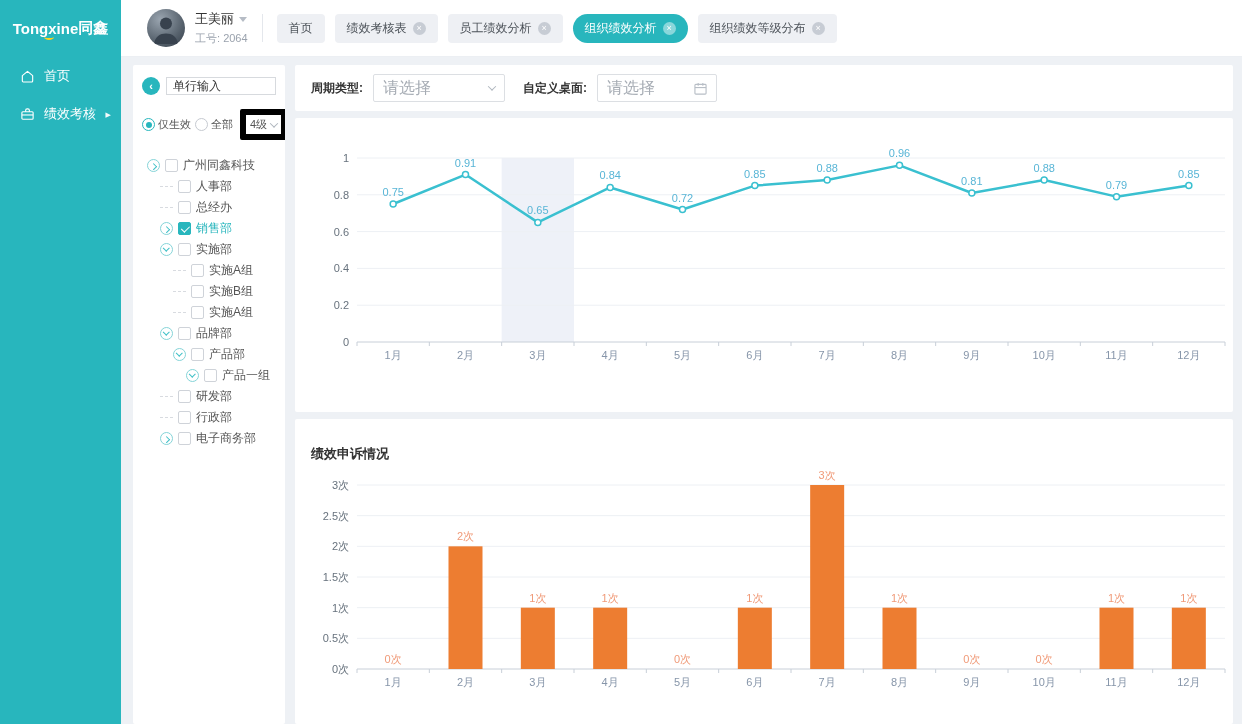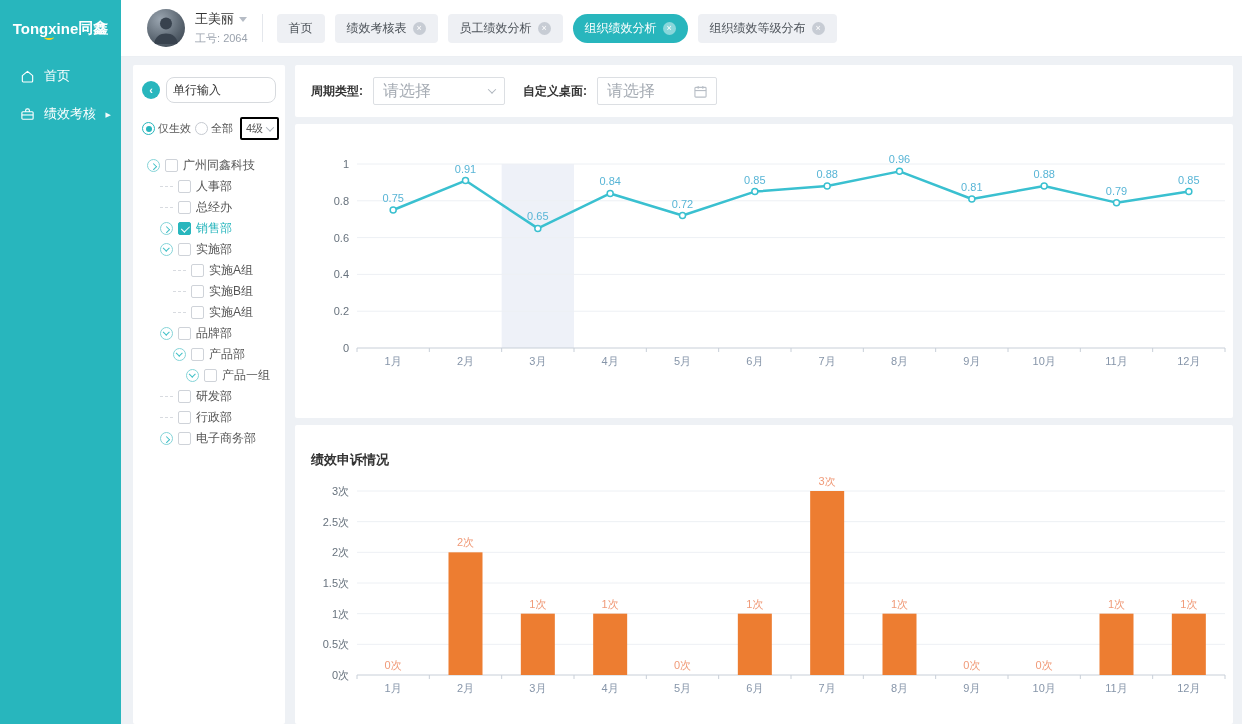--- a/index.html
+++ b/index.html
@@ -50,31 +50,31 @@
 
   
   .content { flex:1; display:flex; gap:10px; padding:8px 9px 0 12px; min-height:0; }
 
   .tree-card { width:152px; flex-shrink:0; background:#fff; border-radius:2px;
           padding:12px 9px; font-size:12px; overflow:hidden; }
   .tree-head { display:flex; align-items:center; gap:6px; }
   .collapse-btn { width:18px; height:18px; border-radius:50%; background:#28b6bd;
           color:#fff; border:none; font-size:11px; line-height:16px; text-align:center;
           padding:0; flex-shrink:0; cursor:pointer; font-weight:bold; }
-  .search-input { flex:1; min-width:0; height:26px; border:1px solid #d7dade;
-          border-radius:8px; padding:0 6px; font-size:12px; color:#333; outline:none; }
+  .search-input { flex:1; min-width:0; height:18px; border:1px solid #d7dade;
+          border-radius:0; padding:0 6px; font-size:12px; color:#333; outline:none; }
   .radio-row { display:flex; align-items:center; gap:4px; margin-top:14px;
           font-size:11px; color:#555; white-space:nowrap; }
   .radio-item { display:flex; align-items:center; gap:3px; cursor:pointer; }
   .radio { width:13px; height:13px; border-radius:50%; border:1px solid #c6cad1;
           position:relative; flex-shrink:0; background:#fff; }
   .radio.on { border-color:#28b6bd; }
   .radio.on::after { content:''; position:absolute; inset:2.5px; border-radius:50%;
           background:#28b6bd; }
-  .lvl-select { margin-left:3px; border:2px solid #000000; border-radius:2px;
+  .lvl-select { margin-left:3px; border:6px solid #000000; border-radius:2px;
           font-size:11px; color:#555; padding:2px 4px; display:flex; align-items:center;
           gap:4px; cursor:pointer; }
   .chev { width:6px; height:6px; border-right:1.3px solid #aeb5bd;
           border-bottom:1.3px solid #aeb5bd; transform:rotate(45deg) translate(-1px,-1px); }
 
   .tree { margin-top:15px; }
   .tnode { display:flex; align-items:center; height:21px; gap:5px; cursor:pointer; }
   .expander { width:13px; height:13px; border-radius:50%; border:1px solid #85d4d8;
           display:flex; align-items:center; justify-content:center; flex-shrink:0;
           background:#fff; }
@@ -85,21 +85,21 @@
   .dash { width:13px; border-top:1px dashed #d8dbe0; flex-shrink:0; }
   .cbox { width:13px; height:13px; border:1px solid #cfd3d9; border-radius:2px;
           background:#fff; flex-shrink:0; position:relative; }
   .cbox.checked { background:#28b6bd; border-color:#28b6bd; }
   .cbox.checked::after { content:''; position:absolute; left:4px; top:1px; width:3.5px;
           height:7px; border:solid #fff; border-width:0 1.5px 1.5px 0; transform:rotate(45deg); }
   .tlabel { color:#555; white-space:nowrap; }
   .tlabel.sel { color:#28b6bd; }
 
   .main-col { flex:1; display:flex; flex-direction:column; gap:7px; min-width:0; }
-  .filter-card { background:#fff; border-radius:2px; height:52px; flex-shrink:0;
+  .filter-card { background:#fff; border-radius:2px; height:46px; flex-shrink:0;
           display:flex; align-items:center; gap:10px; padding:0 16px; }
   .f-label { font-size:12px; font-weight:bold; color:#333; }
   .f-select { width:132px; height:28px; border:1px solid #dcdfe3; border-radius:2px;
           display:flex; align-items:center; justify-content:space-between;
           padding:0 9px; font-size:16px; color:#a6acb4; cursor:pointer; background:#fff; }
   .f-select.date { width:120px; margin-right:0; }
   .f-select + .f-label { margin-left:8px; }
 
   .chart-card { background:#fff; border-radius:2px; padding:26px 0 0 16px; overflow:hidden; }
   .card1 { height:294px; flex-shrink:0; }

